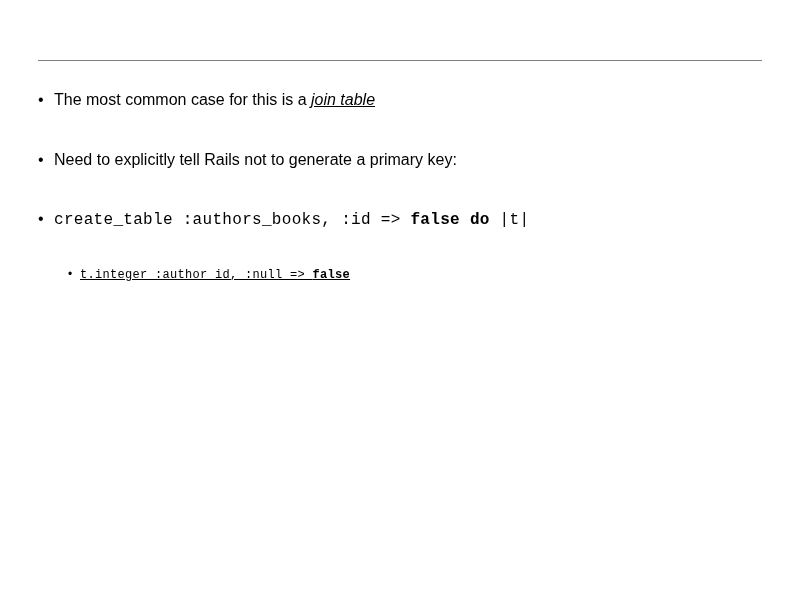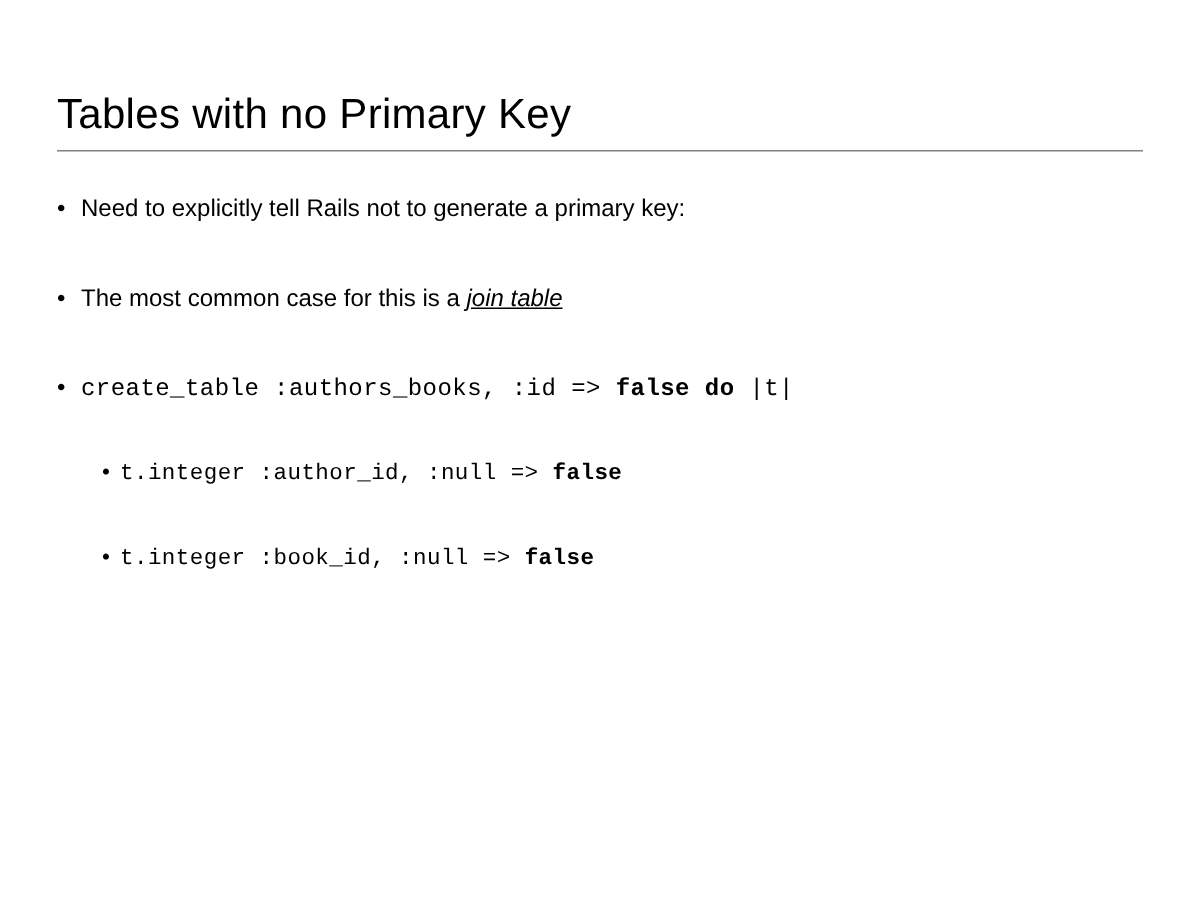--- a/index.html
+++ b/index.html
@@ -45,22 +45,23 @@
     top: 0;
   }
   ul.inner {
     margin-top: 34px;
     margin-left: 14px;
   }
   ul.inner > li {
     position: relative;
     padding-left: 12px;
     margin-bottom: 36px;
-    font-size: 15px;
+    font-size: 12px;
     line-height: 1.35;
+    text-decoration: underline;
   }
   ul.inner > li::before {
     content: "•";
     position: absolute;
     left: 0;
     top: 0;
   }
   .emph {
     font-style: italic;
     text-decoration: underline;
@@ -70,41 +71,37 @@
     letter-spacing: 0.3px;
   }
   .kw {
     font-weight: bold;
   }
 </style>
 </head>
 <body>
 
 <div class="slide">
-  <h1 class="title">Tables with no Primary Key</h1>
   <hr class="rule">
 
   <ul class="outer">
 
     <li>
-      <span>Need to explicitly tell Rails not to generate a primary key:</span>
+      <span>The most common case for this is a </span><span class="emph">join table</span>
     </li>
 
     <li>
-      <span>The most common case for this is a </span><span class="emph">join table</span>
+      <span>Need to explicitly tell Rails not to generate a primary key:</span>
     </li>
 
     <li>
       <span class="code">create_table :authors_books, :id =&gt; </span><span class="code kw">false</span><span class="code"> </span><span class="code kw">do</span><span class="code"> |t|</span>
 
       <ul class="inner">
         <li>
           <span class="code">t.integer :author_id, :null =&gt; </span><span class="code kw">false</span>
         </li>
-        <li>
-          <span class="code">t.integer :book_id, :null =&gt; </span><span class="code kw">false</span>
-        </li>
       </ul>
     </li>
 
 
   </ul>
 </div>
 
 </body></html>

